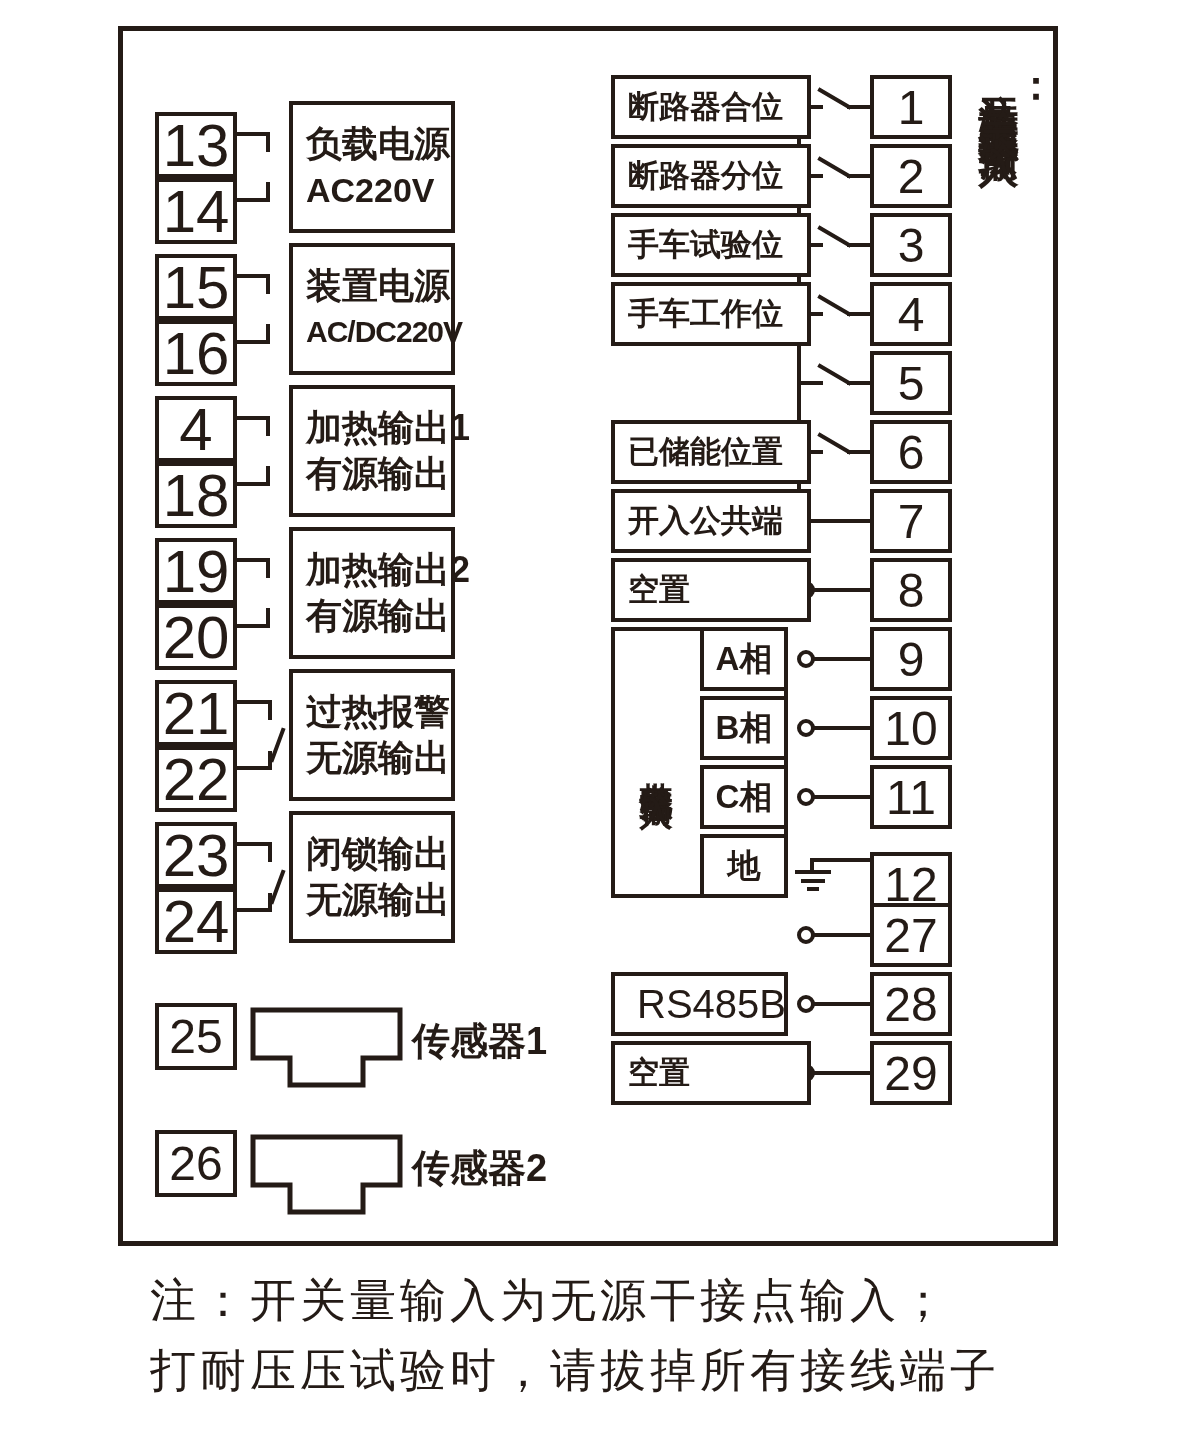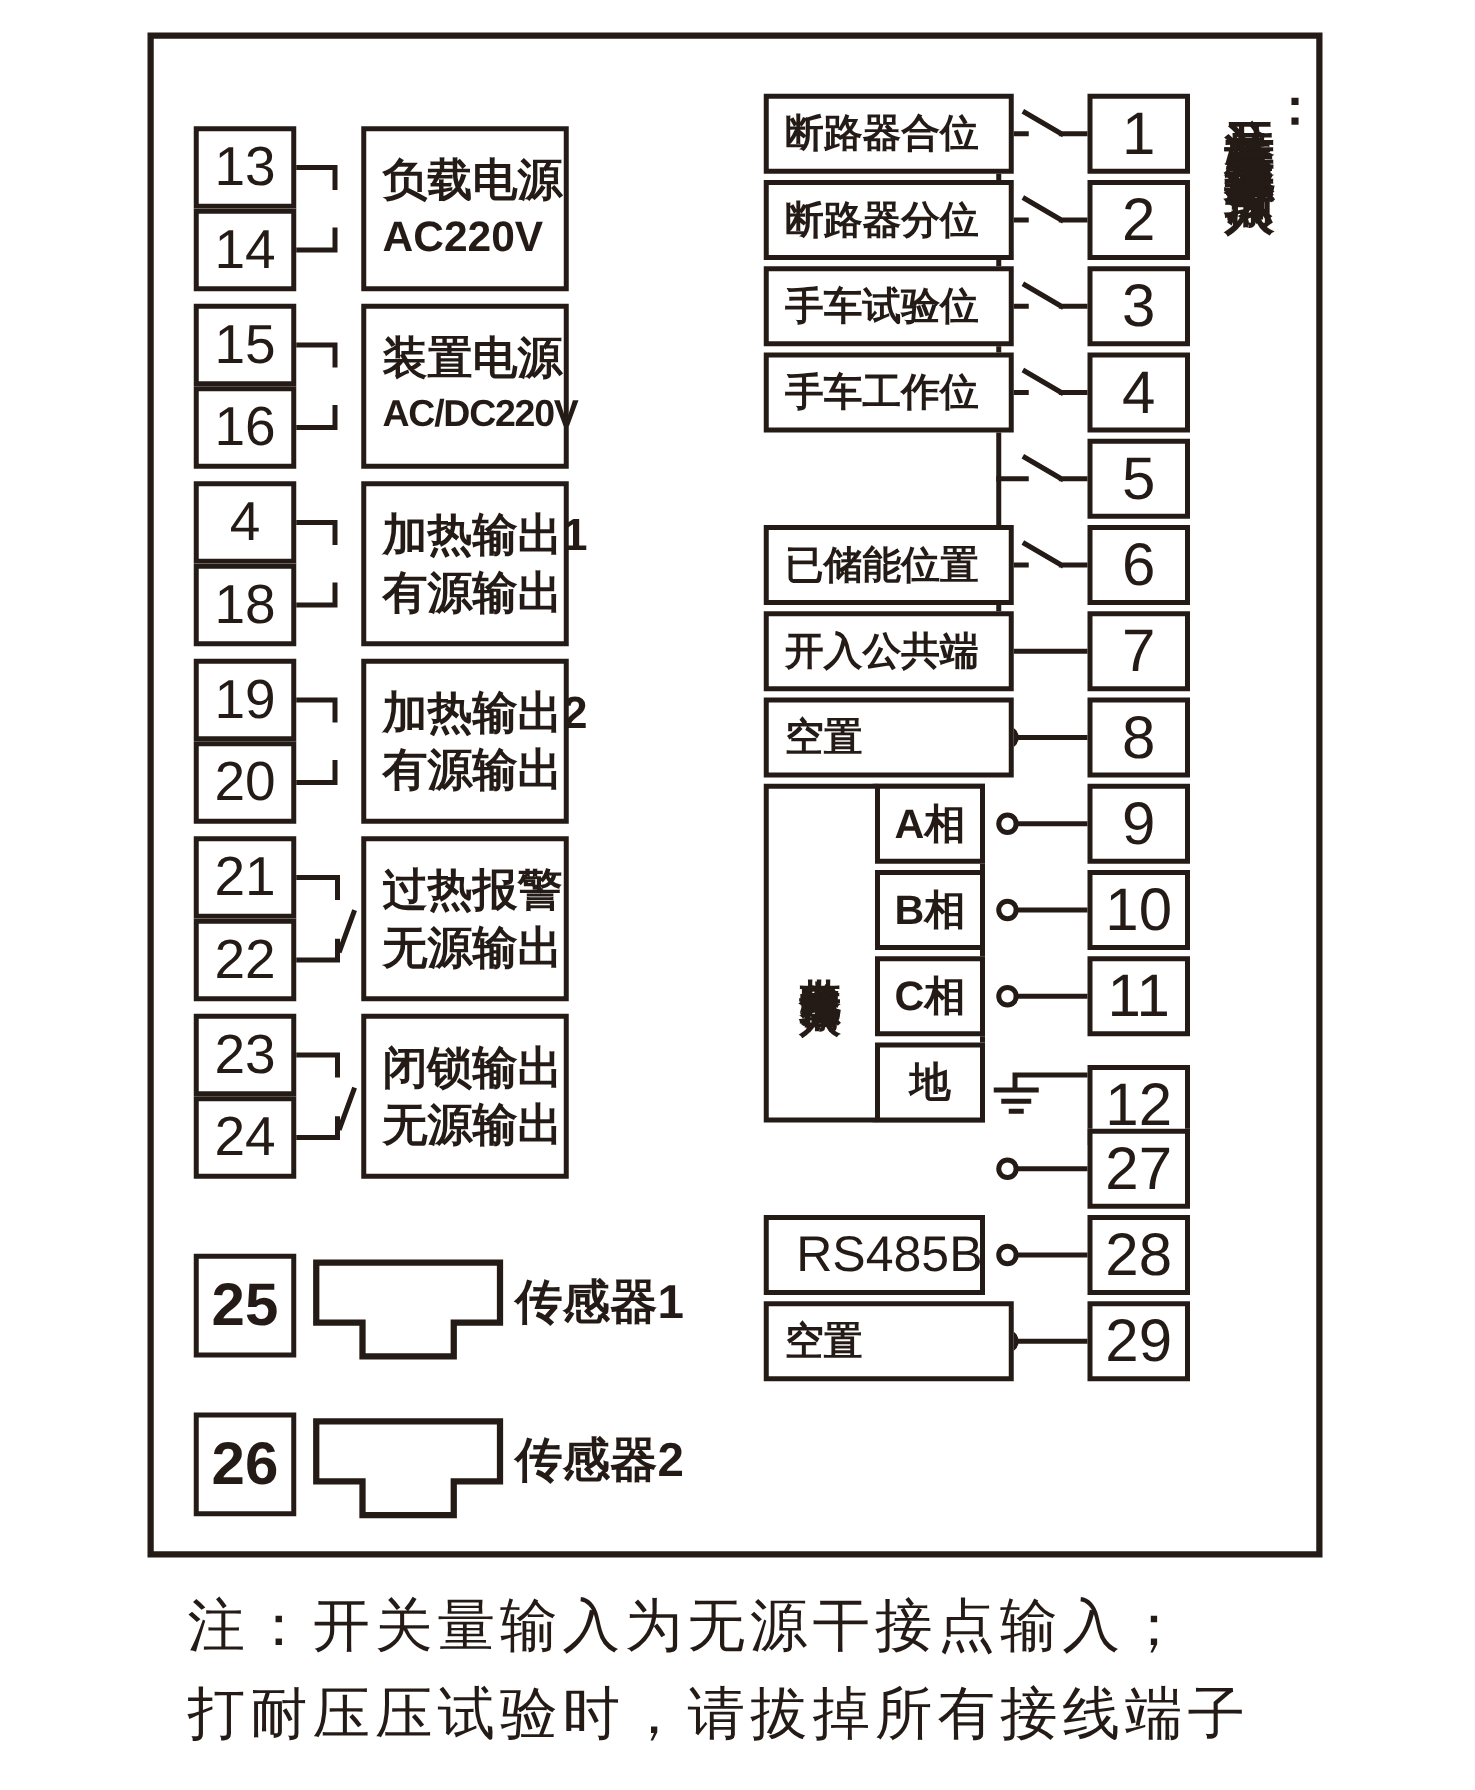--- a/index.html
+++ b/index.html
@@ -9,40 +9,40 @@
     font-family:"Liberation Sans","DejaVu Sans",sans-serif;color:#241b16;
   }
   .outer{position:absolute;left:118px;top:26px;width:940px;height:1220px;border:5px solid #241b16;background:#fff;}
   svg.wires{position:absolute;left:0;top:0;width:1180px;height:1432px;}
   svg.wires path{stroke:#241b16;stroke-width:4;fill:none;stroke-linecap:square;stroke-linejoin:miter;}
   svg.wires path.thick{stroke-width:5;fill:#fff;}
   svg.wires circle{stroke:#241b16;stroke-width:4;fill:#fff;}
 
   .box{position:absolute;border:4px solid #241b16;background:#fff;display:flex;align-items:center;justify-content:center;}
   
-  .lterm{left:155px;width:82px;height:66px;font-size:44px;}
+  .lterm{left:155px;width:82px;height:66px;font-size:60px;margin-top:11px;}
   
   .llabel{left:289px;width:166px;height:132px;flex-direction:column;align-items:flex-start;justify-content:center;
           padding-left:13px;font-size:36px;font-weight:600;line-height:46px;white-space:nowrap;}
   .lat34{font-size:34px;font-weight:600;letter-spacing:0;}
   .lat30{font-size:30px;font-weight:600;letter-spacing:-1px;}
   
   .rlabel{left:611px;width:200px;height:64px;justify-content:flex-start;padding-left:13px;
           font-size:31px;font-weight:600;white-space:nowrap;}
   .rcomm{left:611px;width:177px;height:64px;justify-content:flex-start;padding-left:22px;
          font-size:40px;font-weight:500;letter-spacing:0;}
   
   .rterm{left:870px;width:82px;height:64px;font-size:48px;}
   
   .group-outer{left:611px;top:627px;width:177px;height:271px;}
   .group-title{position:absolute;left:611px;top:627px;width:89px;height:271px;display:flex;align-items:center;justify-content:center;}
   .vtext{writing-mode:vertical-rl;text-orientation:upright;font-size:33px;font-weight:600;letter-spacing:2px;white-space:nowrap;}
   .sub{left:700px;width:88px;height:64px;font-size:33px;font-weight:600;}
   
-  .sterm{left:155px;width:82px;height:83px;font-size:48px;font-weight:bold;}
+  .sterm{left:155px;width:82px;height:67px;font-size:48px;}
   .slabel{position:absolute;left:412px;font-size:38px;font-weight:600;white-space:nowrap;}
   
   .side-note{position:absolute;left:972px;top:62px;height:660px;display:flex;flex-direction:column;align-items:center;}
   .side-note .vtext{font-size:40px;font-weight:600;letter-spacing:4px;}
   .side-colon{position:absolute;left:1016px;top:58px;font-size:40px;font-weight:600;}
   
   .bnote{position:absolute;left:150px;font-size:46px;font-weight:500;letter-spacing:4px;line-height:1.15;white-space:nowrap;}
 </style>
 </head>
 <body>

